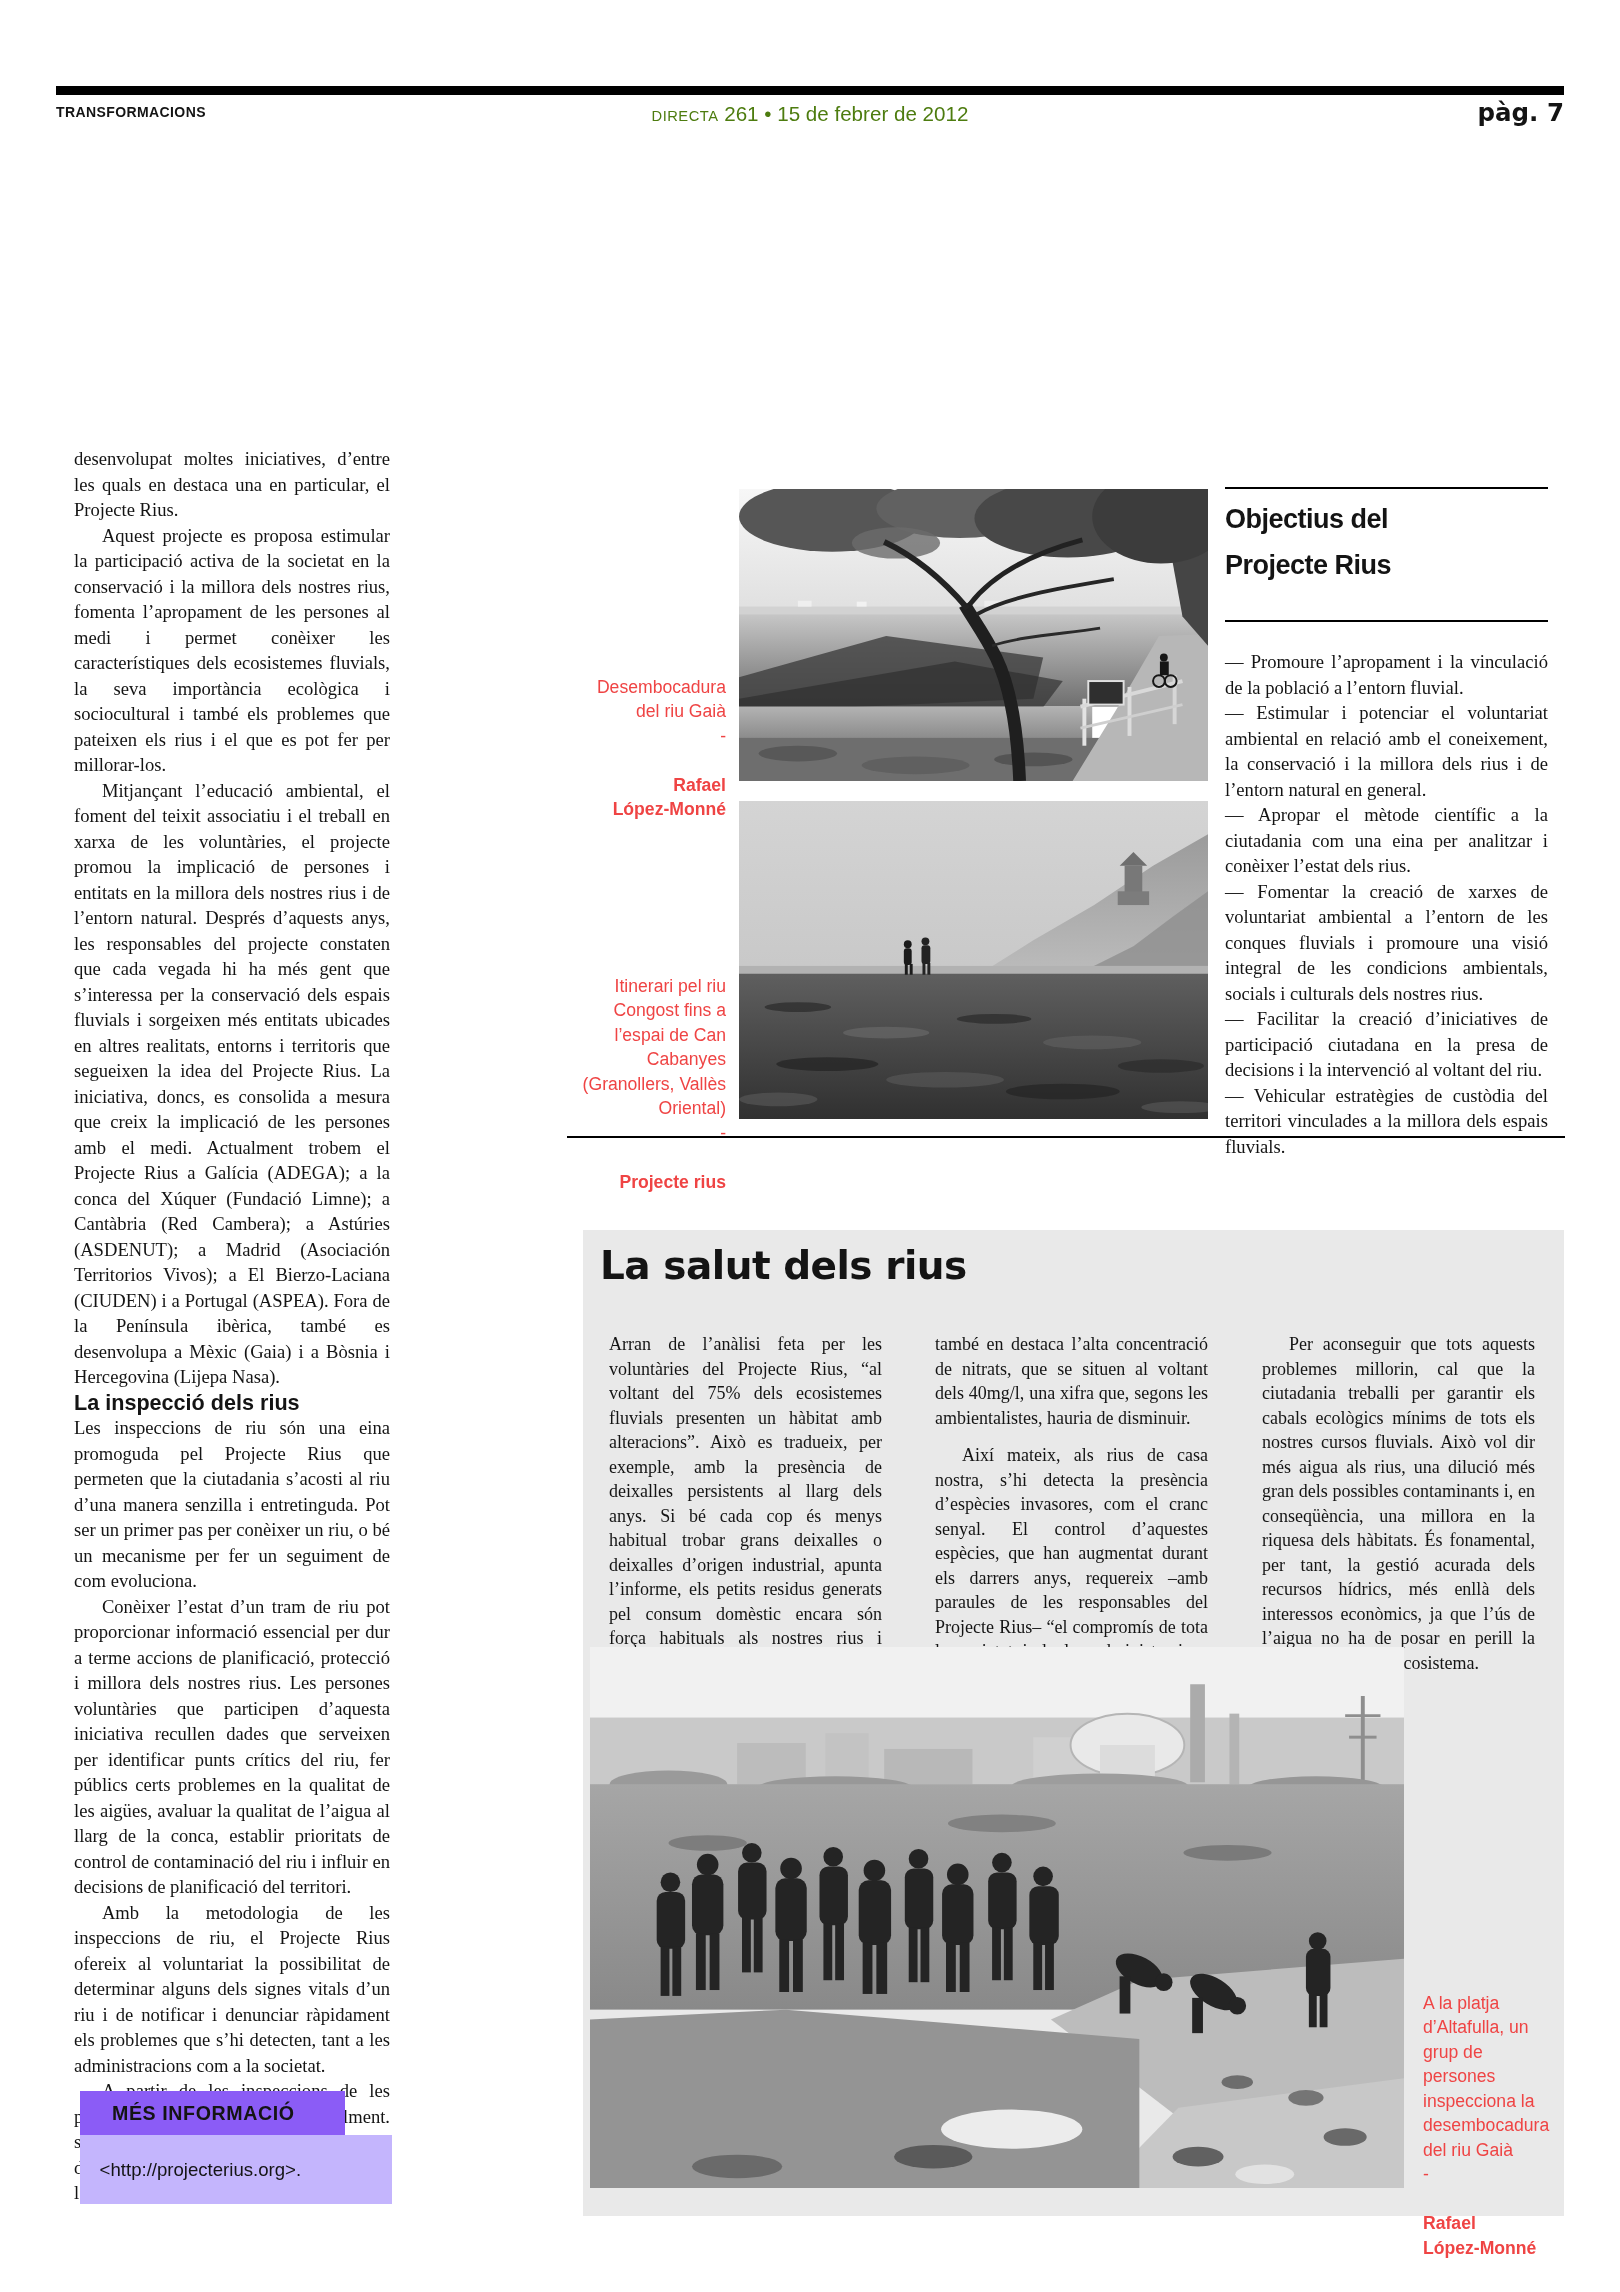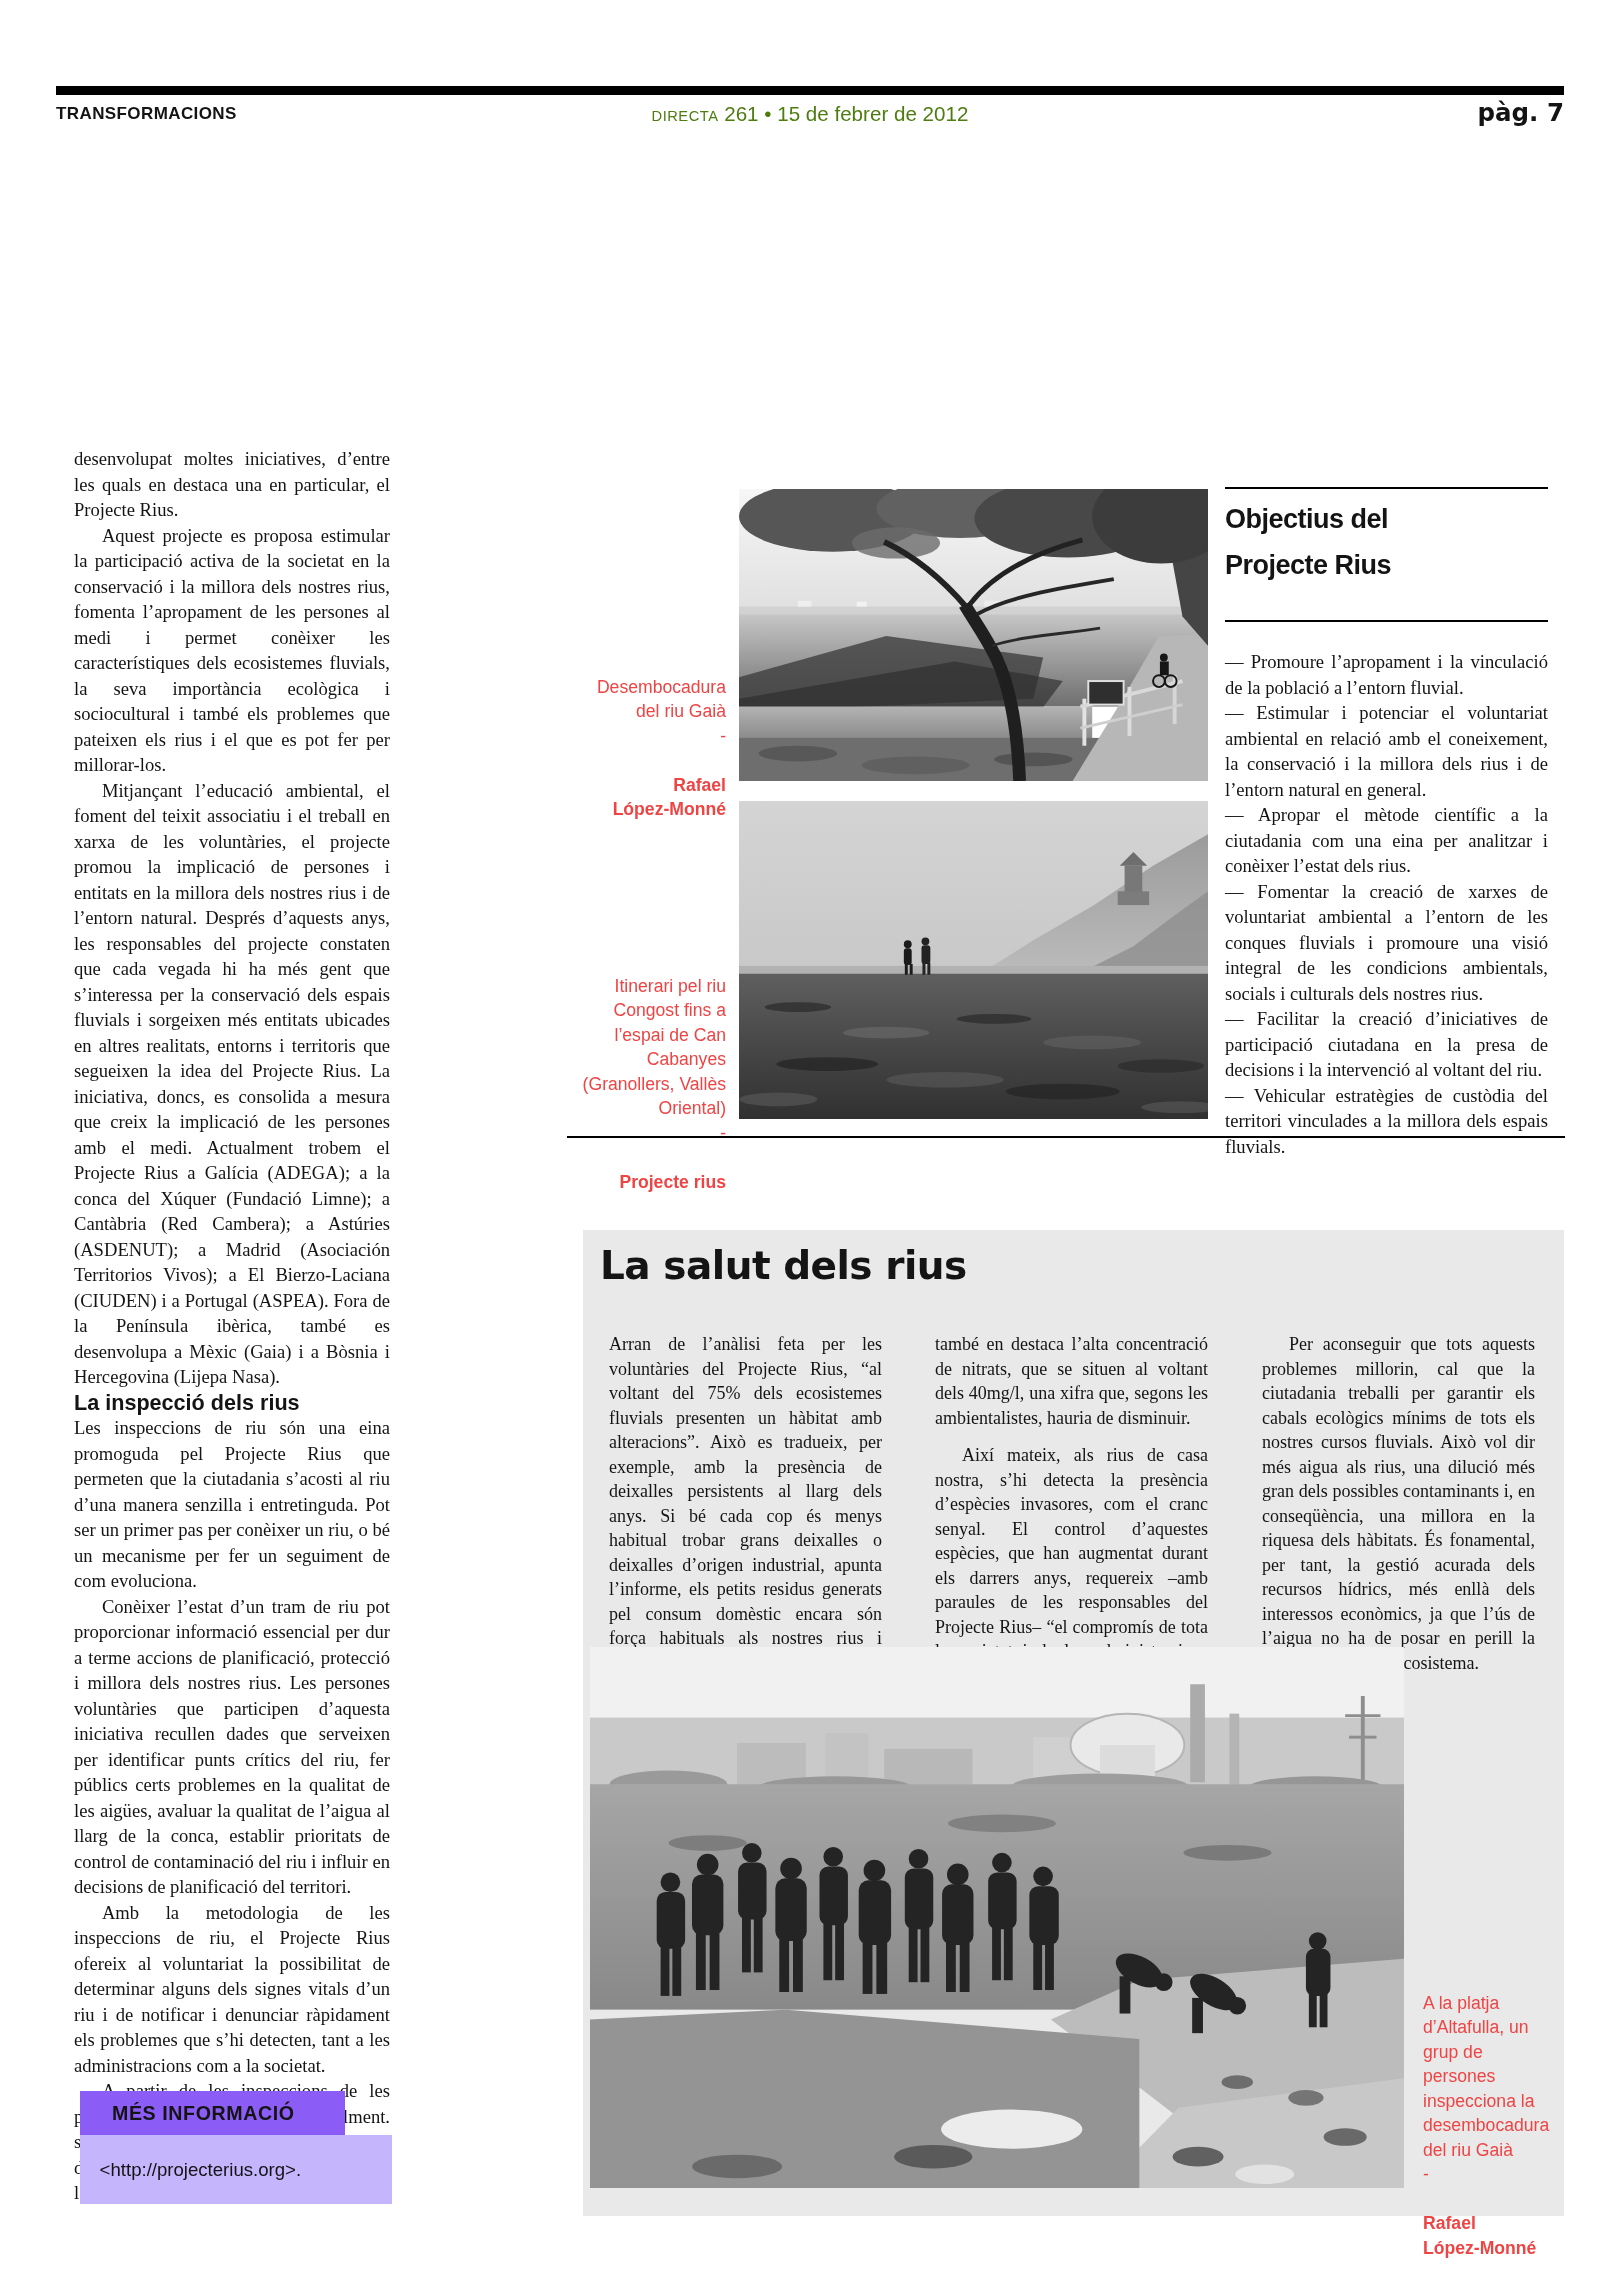--- a/index.html
+++ b/index.html
@@ -3,21 +3,21 @@
 <meta charset="utf-8">
 <style>
   html,body{margin:0;padding:0;background:#888;}
   #page{position:relative;width:1620px;height:2293px;background:#ffffff;overflow:hidden;
         font-family:"Liberation Serif","DejaVu Serif",serif;color:#141414;}
   .abs{position:absolute;}
   .sans{font-family:"Liberation Sans","DejaVu Sans",sans-serif;}
   .rule{background:#000;}
   
   .top-bar{left:56px;top:86px;width:1508px;height:8.8px;background:#000;}
-  .section-label{left:56px;top:104px;font-size:17px;font-weight:bold;letter-spacing:0.4px;}
+  .section-label{left:56px;top:104px;font-size:14px;font-weight:bold;letter-spacing:0.4px;}
   .masthead-line{left:0;top:102px;width:1620px;text-align:center;font-size:20.6px;color:#4d7c0f;}
   .masthead-name{font-size:14.7px;letter-spacing:0.5px;}
   .page-num{top:98px;right:56px;font-size:24.5px;font-weight:bold;font-family:"DejaVu Sans",sans-serif;}
   
   .copy{font-size:18.6px;line-height:25.5px;text-align:justify;}
   .copy p{margin:0;}
   .copy p.ind{text-indent:1.5em;}
   .subhead{font-family:"Liberation Sans","DejaVu Sans",sans-serif;font-size:21.6px;font-weight:bold;
            margin:8.8px 0 2.9px 0;text-align:left;}
   .ital{font-style:italic;}

